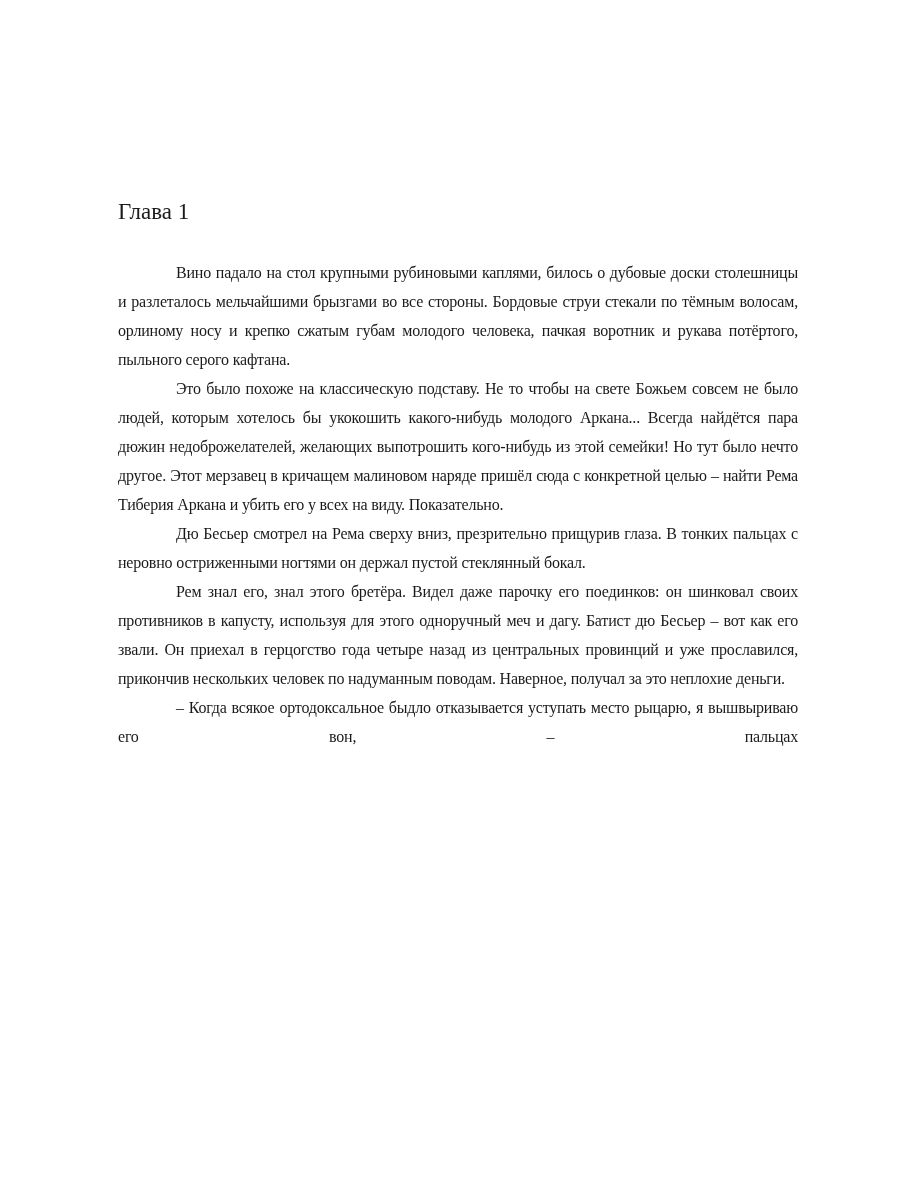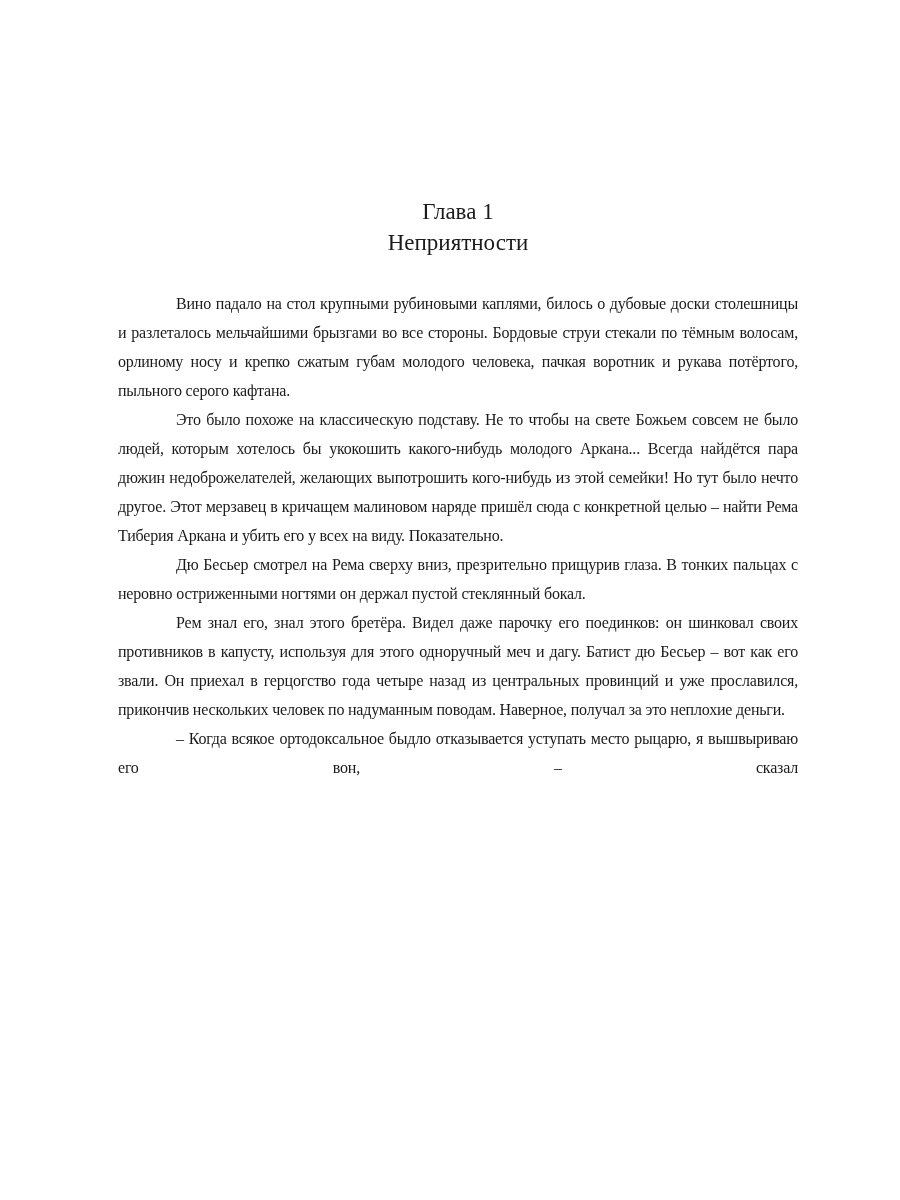--- a/index.html
+++ b/index.html
@@ -11,21 +11,21 @@
       position: relative;
       overflow: hidden;
     }
     .page {
       position: absolute;
       left: 118px;
       top: 196px;
       width: 680px;
     }
     .chapter-head {
-      text-align: center;
+      text-align: left;
       font-size: 23px;
       line-height: 31px;
       margin-bottom: 31px;
     }
     .chapter-head div { display: block; }
     .para {
       margin: 0;
       font-size: 16px;
       line-height: 29px;
       text-align: justify;
@@ -36,21 +36,20 @@
       word-spacing: 0px;
     }
     .para.last-cut { text-align-last: justify; }
   </style>
 </head>
 <body>
 
 <div class="page">
   <div class="chapter-head">
     <div>Глава 1</div>
-    <div>Неприятности</div>
   </div>
 
   <p class="para">Вино падало на стол крупными рубиновыми каплями, билось о дубовые доски столешницы и разлеталось мельчайшими брызгами во все стороны. Бордовые струи стекали по тёмным волосам, орлиному носу и крепко сжатым губам молодого человека, пачкая воротник и рукава потёртого, пыльного серого кафтана.</p>
   <p class="para">Это было похоже на классическую подставу. Не то чтобы на свете Божьем совсем не было людей, которым хотелось бы укокошить какого-нибудь молодого Аркана... Всегда найдётся пара дюжин недоброжелателей, желающих выпотрошить кого-нибудь из этой семейки! Но тут было нечто другое. Этот мерзавец в кричащем малиновом наряде пришёл сюда с конкретной целью – найти Рема Тиберия Аркана и убить его у всех на виду. Показательно.</p>
   <p class="para">Дю Бесьер смотрел на Рема сверху вниз, презрительно прищурив глаза. В тонких пальцах с неровно остриженными ногтями он держал пустой стеклянный бокал.</p>
   <p class="para">Рем знал его, знал этого бретёра. Видел даже парочку его поединков: он шинковал своих противников в капусту, используя для этого одноручный меч и дагу. Батист дю Бесьер – вот как его звали. Он приехал в герцогство года четыре назад из центральных провинций и уже прославился, прикончив нескольких человек по надуманным поводам. Наверное, получал за это неплохие деньги.</p>
-  <p class="para last-cut">– Когда всякое ортодоксальное быдло отказывается уступать место рыцарю, я вышвыриваю его вон, – сказал</p>
+  <p class="para last-cut">– Когда всякое ортодоксальное быдло отказывается уступать место рыцарю, я вышвыриваю его вон, – пальцах</p>
 </div>
 
 </body></html>

